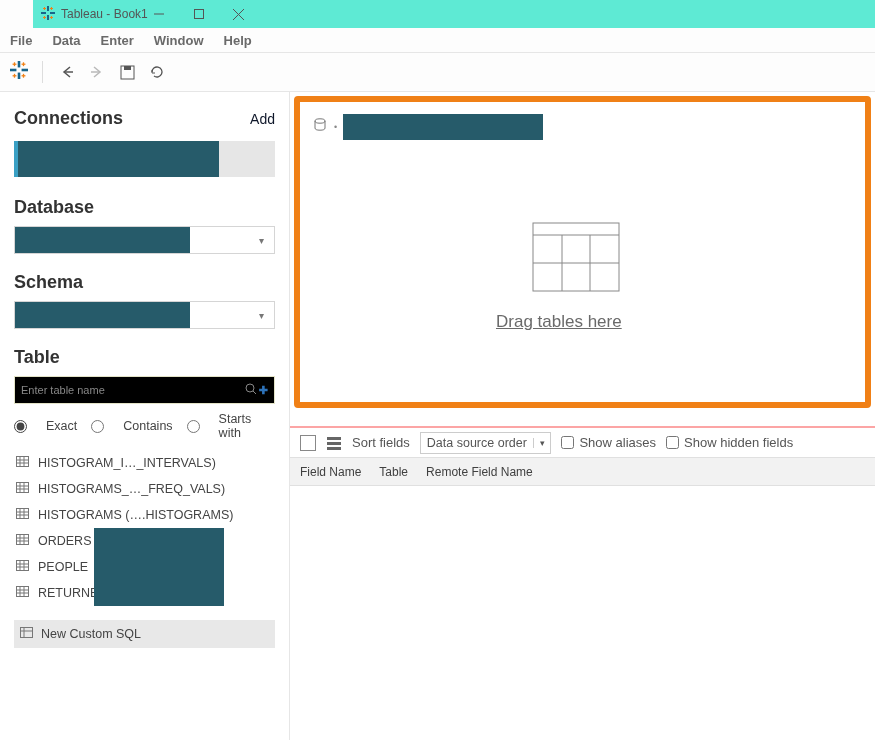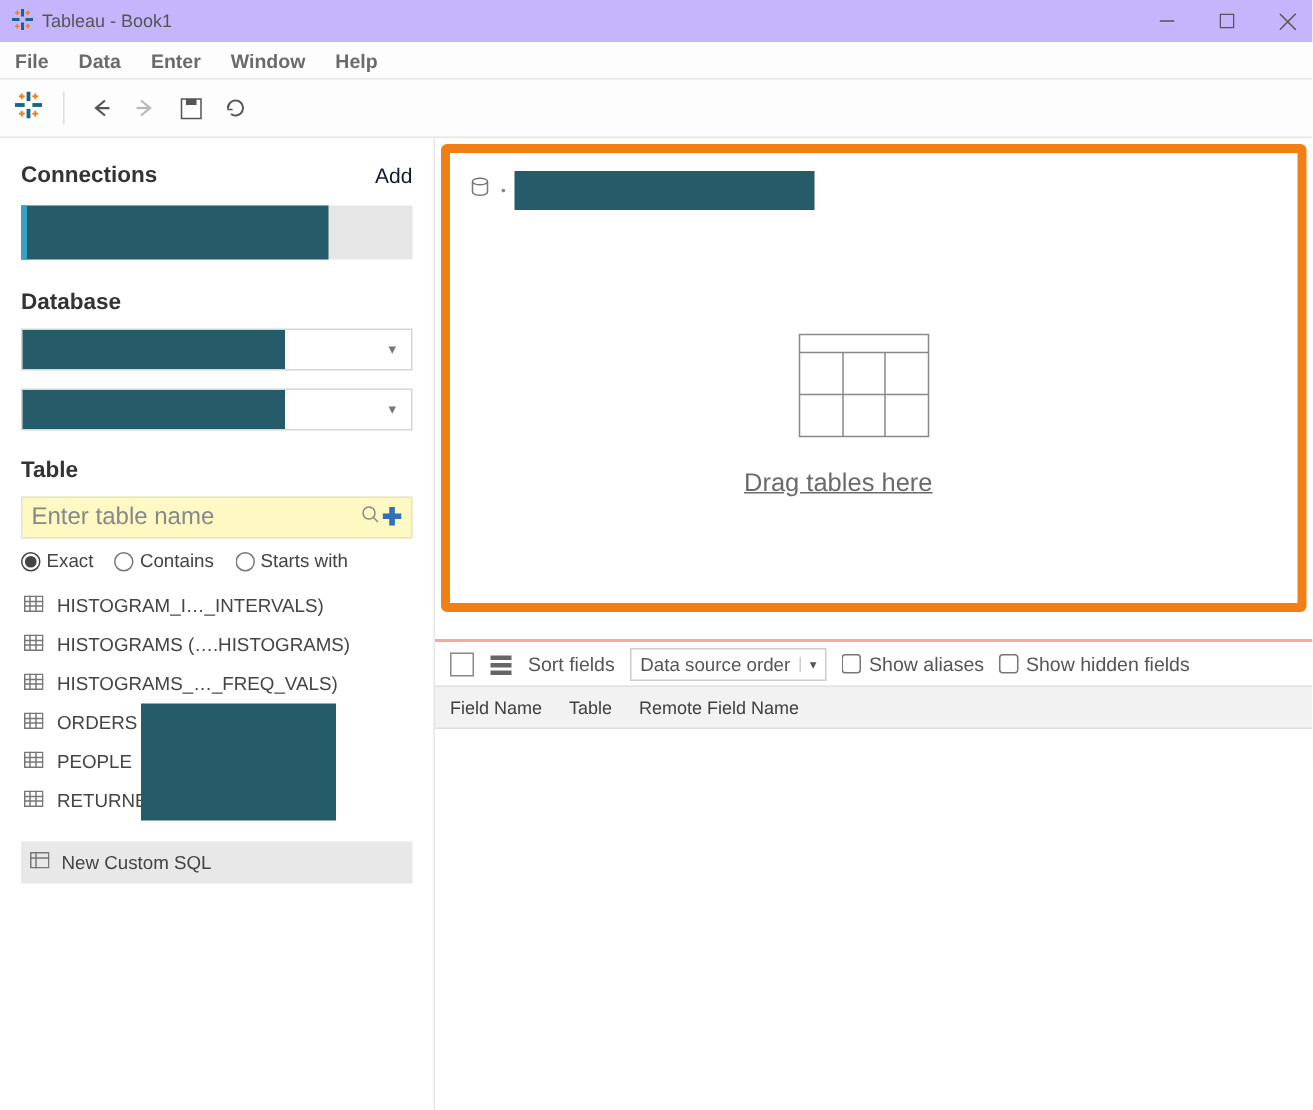--- a/index.html
+++ b/index.html
@@ -1,50 +1,50 @@
 <!DOCTYPE html>
 <html><head>
 <meta charset="utf-8">
 <style>
   * { box-sizing: border-box; margin: 0; padding: 0; font-family: "Segoe UI", Tahoma, sans-serif; }
   body { width: 875px; height: 740px; background: #fdfdfd; overflow: hidden; position: relative; }
 
-  .titlebar { height: 28px; display: flex; align-items: center; justify-content: space-between; padding: 0 6px 0 8px; background: #c4b5fd; }
+  .titlebar { height: 28px; display: flex; align-items: center; justify-content: flex-start; padding: 0 6px 0 8px; background: #5eead4; margin-left: 33px; }
   .titlebar-left { display: flex; align-items: center; gap: 6px; color: #555; font-size: 12px; }
   .titlebar-icons { display: flex; align-items: center; gap: 18px; color: #555; }
   .win-btn { width: 22px; height: 22px; display:flex; align-items:center; justify-content:center; }
 
   .menubar { height: 24px; display: flex; align-items: center; gap: 20px; padding: 0 10px; color: #6a6a6a; font-size: 13px; font-weight: bold; }
   .menubar span { cursor: default; }
 
   .toolbar { height: 40px; display: flex; align-items: center; gap: 10px; padding: 0 10px; border-top: 1px solid #e6e6e6; border-bottom: 1px solid #e6e6e6; }
   .vdiv { width: 1px; height: 22px; background: #ddd; margin: 0 4px; }
   .tbbtn { width: 20px; height: 20px; display:flex; align-items:center; justify-content:center; color:#555; }
 
   .main { display: flex; height: calc(740px - 28px - 24px - 40px); }
   .sidebar { width: 290px; background:#fff; border-right:1px solid #e6e6e6; padding: 10px 0 0 0; overflow:hidden; }
   .canvas { flex:1; background:#fff; position:relative; }
 
   .section { padding: 6px 14px 4px 14px; }
   .section-row { display:flex; justify-content:space-between; align-items:center; }
-  .section-title { font-size: 15px; font-weight: 600; color:#333; }
+  .section-title { font-size: 18px; font-weight: 600; color:#333; }
   .link { color:#0f172a; font-size:14px; }
 
   .conn-box { margin: 8px 14px 14px 14px; height: 36px; background:#e6e6e6; display:flex; }
   .conn-fill { width: 205px; background:#265b6a; border-left: 4px solid #3aa0c4; }
 
   .dropdown { margin: 4px 14px 12px 14px; height: 28px; border:1px solid #d5d5d5; display:flex; align-items:center; position:relative; }
   .db-fill { width: 175px; height: 26px; background:#265b6a; }
   .dd-caret { margin-left:auto; padding-right:10px; color:#777; font-size:10px; }
 
-  .table-search { margin: 4px 14px 8px 14px; height: 28px; border:1px solid #e3e3c7; background:#fef9c3; display:flex; align-items:center; padding:0 6px; color:#888; font-size:16px; justify-content:space-between;}
+  .table-search { margin: 4px 14px 8px 14px; height: 28px; border:1px solid #e3e3c7; background:#000000; display:flex; align-items:center; padding:0 6px; color:#888; font-size:11px; justify-content:space-between;}
   .search-icons { display:flex; gap:2px; align-items:center;}
 
   .radios { margin: 0 14px 10px 14px; display:flex; gap:14px; font-size:12.5px; color:#444; align-items:center;}
-  .radios label { display:flex; align-items:center; gap:4px;}
+  .radios label { display:flex; align-items:center; gap:19px;}
   input[type=radio]{ accent-color:#444; }
 
   .tbl-list { margin: 0 14px; }
   .tbl-item { display:flex; align-items:center; gap:8px; padding:4px 2px; font-size:12.5px; color:#444; position:relative; height:26px;}
   .tbl-icon { width:14px; }
   .redact { position:absolute; background:#265b6a; height:26px; top:0;}
 
   .custom-sql { margin: 14px 14px 0 14px; height:28px; background:#e8e8e8; display:flex; align-items:center; gap:8px; padding:0 6px; font-size:12.5px; color:#444;}
 
   .highlight { position: absolute; top: 4px; left: 4px; right: 4px; height: 312px; border: 6px solid #f08016; border-radius: 4px; pointer-events: none; }
@@ -181,20 +181,21 @@
     <div class="conn-box">
         <div class="conn-fill"></div>
       </div>
 
     <div class="section"><span class="section-title">Database</span></div>
     <div class="dropdown">
       <div class="db-fill"></div>
         <span class="dd-caret">▾</span>
     </div>
 
+    <div class="section"><span class="section-title">Schema</span></div>
     <div class="dropdown">
       <div class="db-fill"></div>
         <span class="dd-caret">▾</span>
     </div>
 
     <div class="section"><span class="section-title">Table</span></div>
     <div class="table-search">
       <span>Enter table name</span>
       <span class="search-icons">
         <span><svg width="12" height="12">
@@ -231,31 +232,31 @@
           <span>HISTOGRAM_I…_INTERVALS)</span>
         </div>
       <div class="tbl-item">
           <span class="tbl-icon"><svg width="13" height="11">
               <rect x="0.5" y="0.5" width="12" height="10" stroke="#777" fill="none"></rect>
               <line x1="0" y1="4" x2="13" y2="4" stroke="#777"></line>
               <line x1="0" y1="7" x2="13" y2="7" stroke="#777"></line>
               <line x1="4" y1="0" x2="4" y2="11" stroke="#777"></line>
               <line x1="8" y1="0" x2="8" y2="11" stroke="#777"></line>
             </svg></span>
-          <span>HISTOGRAMS (….HISTOGRAMS)</span>
+          <span>HISTOGRAMS_…_FREQ_VALS)</span>
         </div>
       <div class="tbl-item">
           <span class="tbl-icon"><svg width="13" height="11">
               <rect x="0.5" y="0.5" width="12" height="10" stroke="#777" fill="none"></rect>
               <line x1="0" y1="4" x2="13" y2="4" stroke="#777"></line>
               <line x1="0" y1="7" x2="13" y2="7" stroke="#777"></line>
               <line x1="4" y1="0" x2="4" y2="11" stroke="#777"></line>
               <line x1="8" y1="0" x2="8" y2="11" stroke="#777"></line>
             </svg></span>
-          <span>HISTOGRAMS_…_FREQ_VALS)</span>
+          <span>HISTOGRAMS (….HISTOGRAMS)</span>
         </div>
       <div style="position:relative;">
         <div class="tbl-item">
             <span class="tbl-icon"><svg width="13" height="11">
                 <rect x="0.5" y="0.5" width="12" height="10" stroke="#777" fill="none"></rect>
                 <line x1="0" y1="4" x2="13" y2="4" stroke="#777"></line>
                 <line x1="0" y1="7" x2="13" y2="7" stroke="#777"></line>
                 <line x1="4" y1="0" x2="4" y2="11" stroke="#777"></line>
                 <line x1="8" y1="0" x2="8" y2="11" stroke="#777"></line>
               </svg></span>

